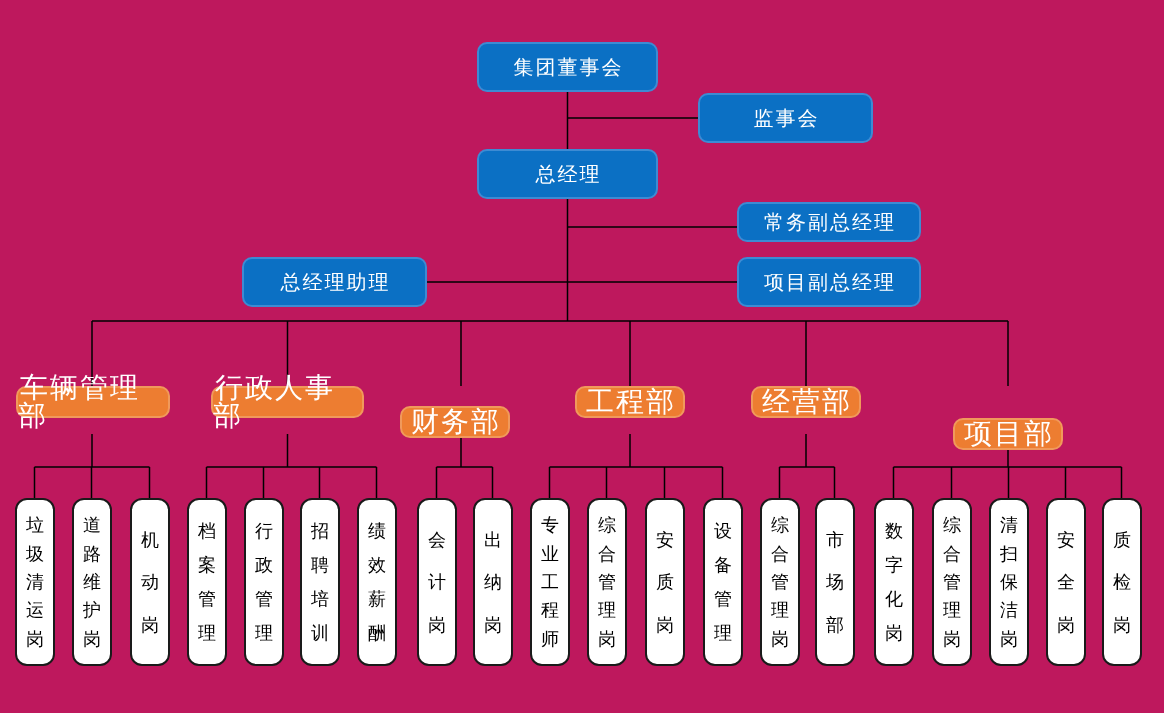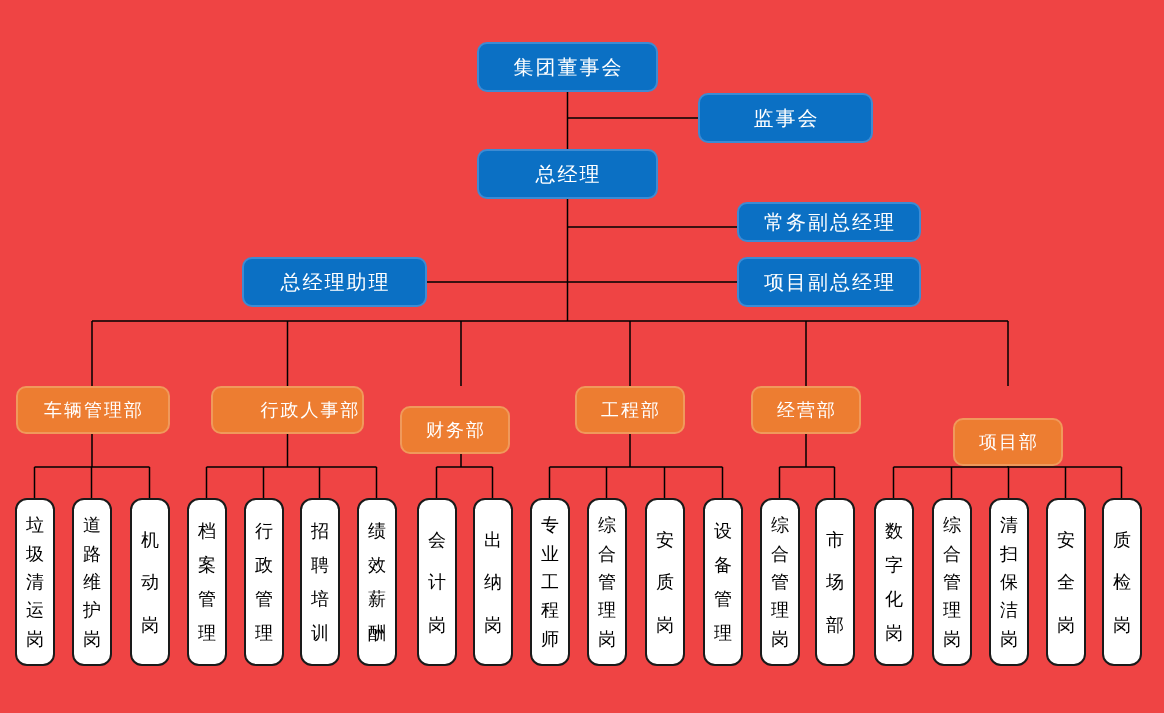--- a/index.html
+++ b/index.html
@@ -11,21 +11,21 @@
     --line: #000000;
     --text-light: #ffffff;
     --text-dark: #000000;
   }
   * { box-sizing: border-box; }
   html, body { margin: 0; padding: 0; background: #ffffff; }
   .canvas {
     position: relative;
     width: 1164px;
     height: 713px;
-    background: #ef4444;
+    background: #be185d;
     font-family: "Liberation Sans", sans-serif;
     overflow: hidden;
   }
   svg.connectors {
     position: absolute;
     left: 0; top: 0;
     width: 1164px; height: 713px;
   }
   .node {
     position: absolute;
@@ -37,29 +37,29 @@
     align-items: center;
     justify-content: center;
     font-size: 20px;
     letter-spacing: 2px;
     text-indent: 2px;
     line-height: 1;
   }
   .dept {
     position: absolute;
     top: 386px;
-    height: 48px;
+    height: 32px;
     background: var(--orange);
     border: 2px solid var(--orange-border);
     border-radius: 10px;
     color: var(--text-light);
     display: flex;
     align-items: center;
     justify-content: center;
-    font-size: 18px;
+    font-size: 28px;
     letter-spacing: 2px;
     text-indent: 2px;
     line-height: 1;
   }
   .pos {
     position: absolute;
     top: 498px;
     width: 40px;
     height: 168px;
     background: #ffffff;
@@ -99,21 +99,21 @@
   </svg>
 
   <div class="node" style="left:477px; top:42px;  width:181px; height:50px;">集团董事会</div>
   <div class="node" style="left:698px; top:93px;  width:175px; height:50px;">监事会</div>
   <div class="node" style="left:477px; top:149px; width:181px; height:50px;">总经理</div>
   <div class="node" style="left:737px; top:202px; width:184px; height:40px;">常务副总经理</div>
   <div class="node" style="left:737px; top:257px; width:184px; height:50px;text-align:center;">项目副总经理</div>
   <div class="node" style="left:242px; top:257px; width:185px; height:50px;">总经理助理</div>
 
   <div class="dept" style="left:16px;  width:154px;">车辆管理部</div>
-  <div class="dept" style="left:211px; width:153px;padding-left:44px;">行政人事部</div>
+  <div class="dept" style="left:211px; width:153px;">行政人事部</div>
   <div class="dept" style="left:400px; width:110px;margin-top:20px;">财务部</div>
   <div class="dept" style="left:575px; width:110px;">工程部</div>
   <div class="dept" style="left:751px; width:110px;text-align:center;">经营部</div>
   <div class="dept" style="left:953px; width:110px;margin-top:32px;">项目部</div>
 
   <div class="pos" style="left:15px;">
       <span>垃</span>
       <span>圾</span>
       <span>清</span>
       <span>运</span>

